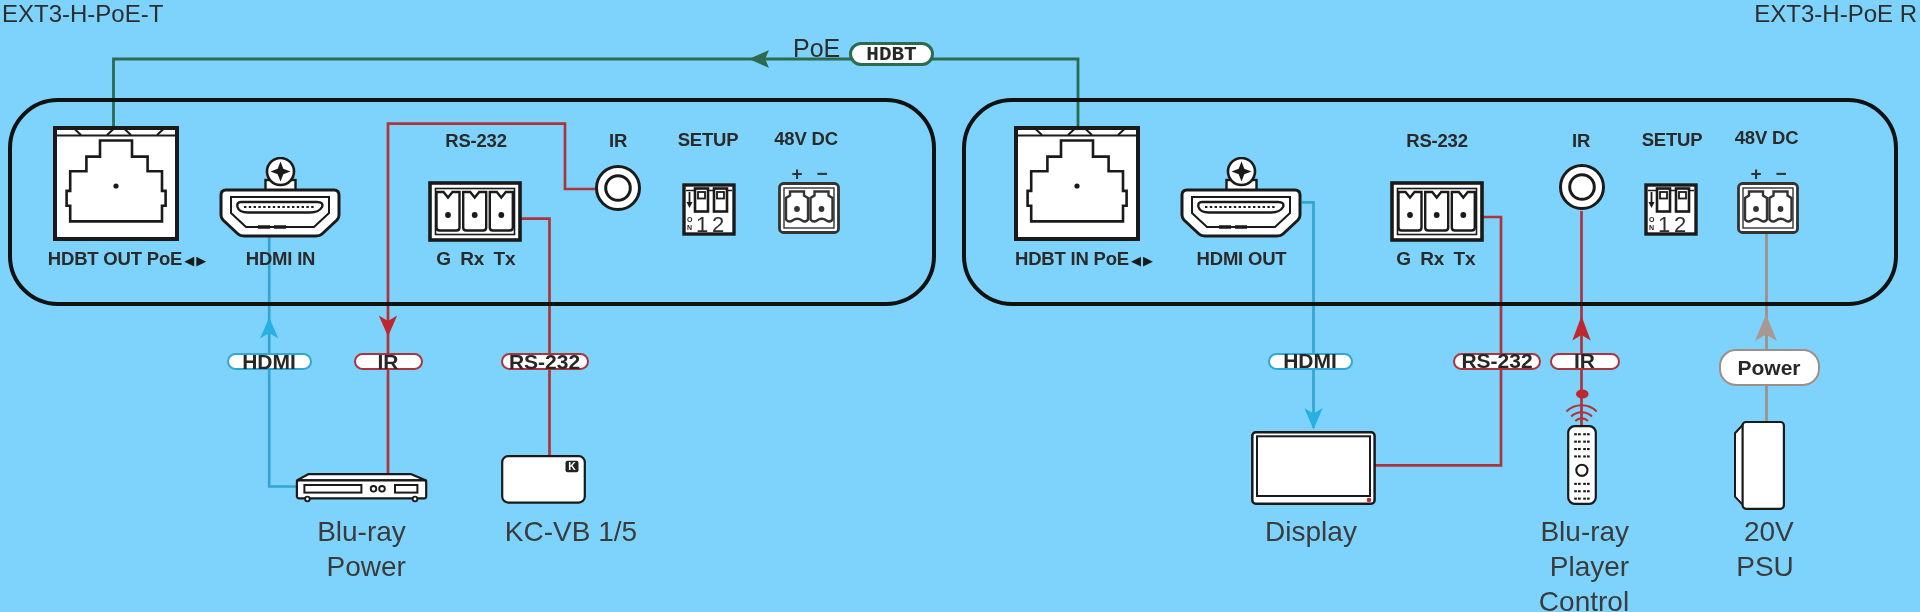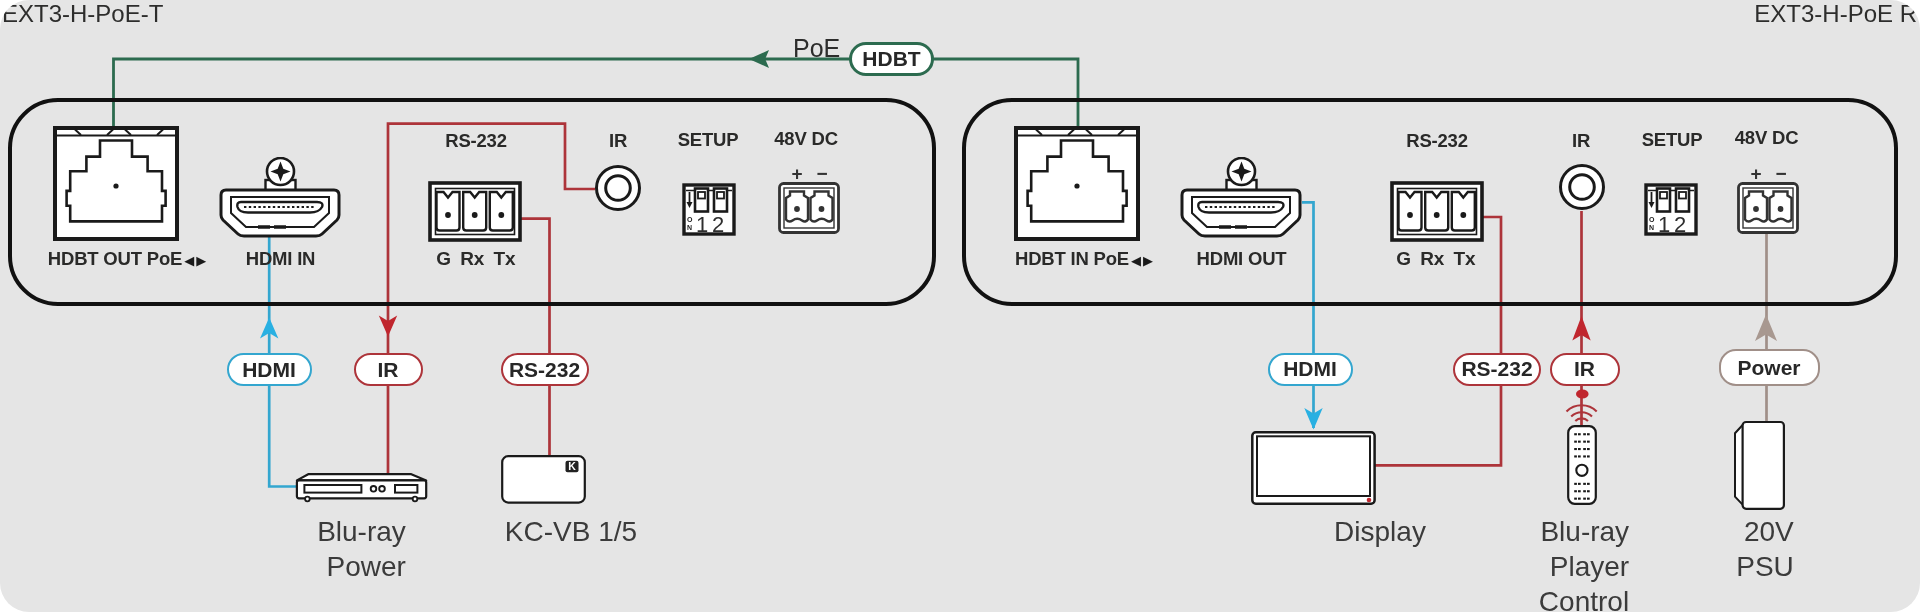--- a/index.html
+++ b/index.html
@@ -1,28 +1,28 @@
 <!DOCTYPE html>
 <html><head>
 <meta charset="utf-8">
 <style>
   html,body{margin:0;padding:0;background:#fff;}
-  #canvas{position:relative;width:1920px;height:612px;background:#e5e5e5;overflow:hidden;
-          font-family:"Liberation Sans","DejaVu Sans",sans-serif;border-radius:29px;}
+  #canvas{position:relative;width:1920px;height:612px;background:#7dd3fc;overflow:hidden;
+          font-family:"Liberation Sans","DejaVu Sans",sans-serif;}
   .abs{position:absolute;}
   svg{display:block;overflow:visible;}
   
   .device-title{font-size:24px;color:#2d2d2c;white-space:nowrap;}
   .port-label{font-size:18.5px;font-weight:bold;color:#2a2a29;white-space:nowrap;
               letter-spacing:-0.2px;transform:translateX(-50%);text-align:center;}
   .port-arrows{font-size:13px;letter-spacing:2px;color:#1a1a1a;margin-left:2px;font-family:"DejaVu Sans",sans-serif;}
   .pin-label{font-size:19px;font-weight:bold;color:#2a2a29;white-space:nowrap;
              transform:translateX(-50%);display:flex;gap:9px;}
   .poe-label{font-size:25px;color:#2d2d2c;}
-  .badge{box-sizing:border-box;height:33px;border-radius:17px;background:#ffffff;
+  .badge{box-sizing:border-box;height:17px;border-radius:17px;background:#ffffff;
          display:flex;align-items:center;justify-content:center;
          font-size:21px;font-weight:bold;color:#272727;white-space:nowrap;}
   .badge.cyan{border:2.5px solid #33a6cf;}
   .badge.red{border:2.5px solid #ad343a;}
   .badge.green{border:3px solid #2c6b4f;}
   .badge.tan{border:2.5px solid #a08f88;}
   .periph-label{font-size:28px;color:#3b3b3b;line-height:35px;text-align:right;
                 transform:translateX(-50%);white-space:nowrap;}
   
   .device{box-sizing:border-box;border:4.5px solid #111111;border-radius:50px;background:transparent;}
@@ -137,21 +137,21 @@
     </g>
   </svg>
 
   <div class="abs z2 device" style="left:8px;top:98px;width:928px;height:208px;"></div>
   <div class="abs z2 device" style="left:962px;top:98px;width:936px;height:208px;"></div>
 
   <div class="abs z3 device-title" style="left:2px;top:0px;">EXT3-H-PoE-T</div>
   <div class="abs z3 device-title" style="right:3px;top:0px;">EXT3-H-PoE R</div>
 
   <div class="abs z3 poe-label" style="left:793px;top:34px;">PoE</div>
-  <div class="abs z3 badge green" style="left:849px;top:42px;width:85px;height:34px;">HDBT</div>
+  <div class="abs z3 badge green" style="left:849px;top:42px;width:85px;height:24px;font-family:Liberation Mono, monospace;">HDBT</div>
 
   <svg class="abs z3" style="left:53px;top:126px" width="126" height="115">
       <use href="#sym-rj45"></use>
     </svg>
   <div class="abs z3 port-label" style="left:128px;top:248px;"><span>HDBT OUT PoE</span><span class="port-arrows">◀▶</span></div>
 
   <svg class="abs z3" style="left:218px;top:157px" width="124" height="83">
       <use href="#sym-hdmi"></use>
     </svg>
   <div class="abs z3 port-label" style="left:280.5px;top:248px;"><span>HDMI IN</span></div>
@@ -246,21 +246,21 @@
   </svg>
   <div class="abs z3 periph-label" style="left:571px;top:513.5px;">
     <div>KC-VB 1/5</div>
   </div>
 
   <svg class="abs z3" style="left:1251px;top:430.5px" width="125" height="74" viewBox="0 0 125 74">
     <rect x="1.3" y="1.3" width="122.3" height="71.4" rx="3.5" class="k w" stroke-width="2.5"></rect>
     <rect x="6" y="5.3" width="113" height="59.7" class="k" stroke-width="2"></rect>
     <circle cx="118" cy="69" r="2.3" fill="#c0262e"></circle>
   </svg>
-  <div class="abs z3 periph-label" style="left:1380px;top:513.5px;">
+  <div class="abs z3 periph-label" style="left:1311px;top:513.5px;">
     <div>Display</div>
   </div>
 
   <svg class="abs z3" style="left:1567px;top:425px" width="30" height="80" viewBox="0 0 30 80">
     <rect x="1.2" y="1.2" width="27.6" height="77.6" rx="6.5" class="k w" stroke-width="2.2"></rect>
     <g class="kf">
       <g id="btnrow">
         <rect x="7.2" y="8.2" width="2.7" height="2.1"></rect>
           <rect x="11" y="8.2" width="2.7" height="2.1"></rect>
         <rect x="16.2" y="8.2" width="2.7" height="2.1"></rect>

